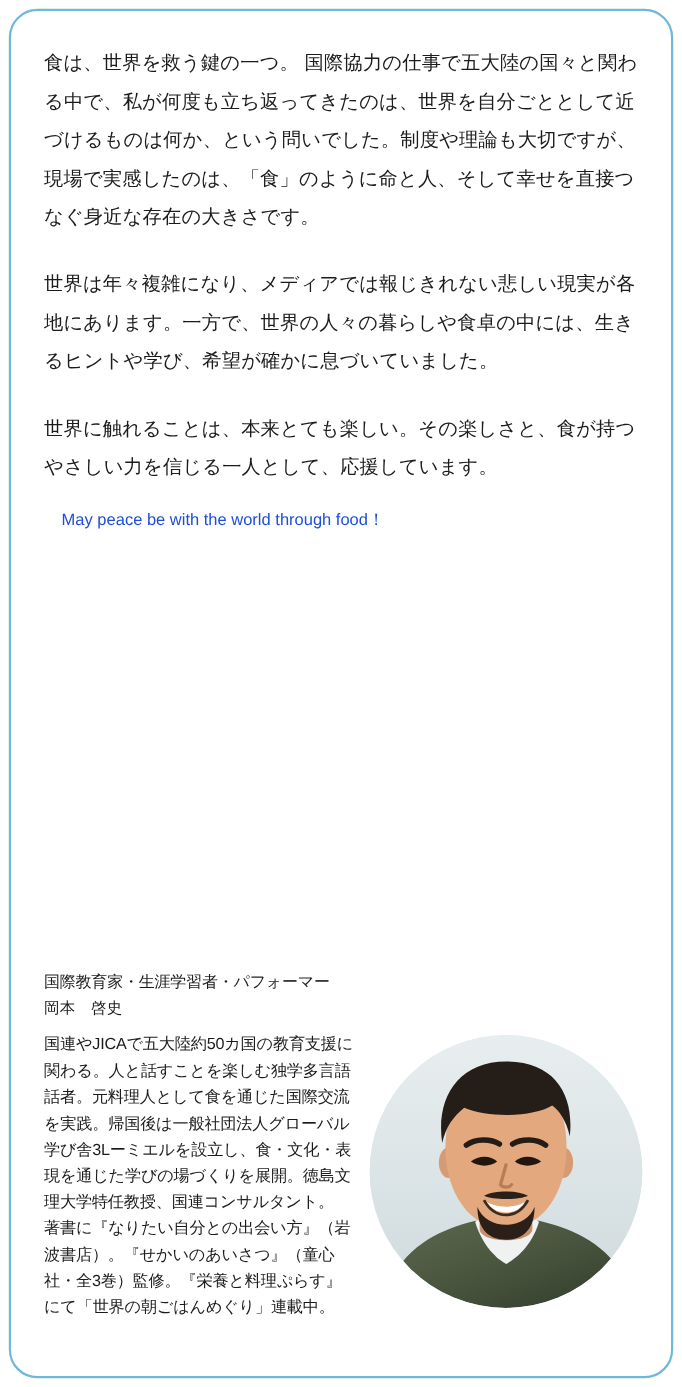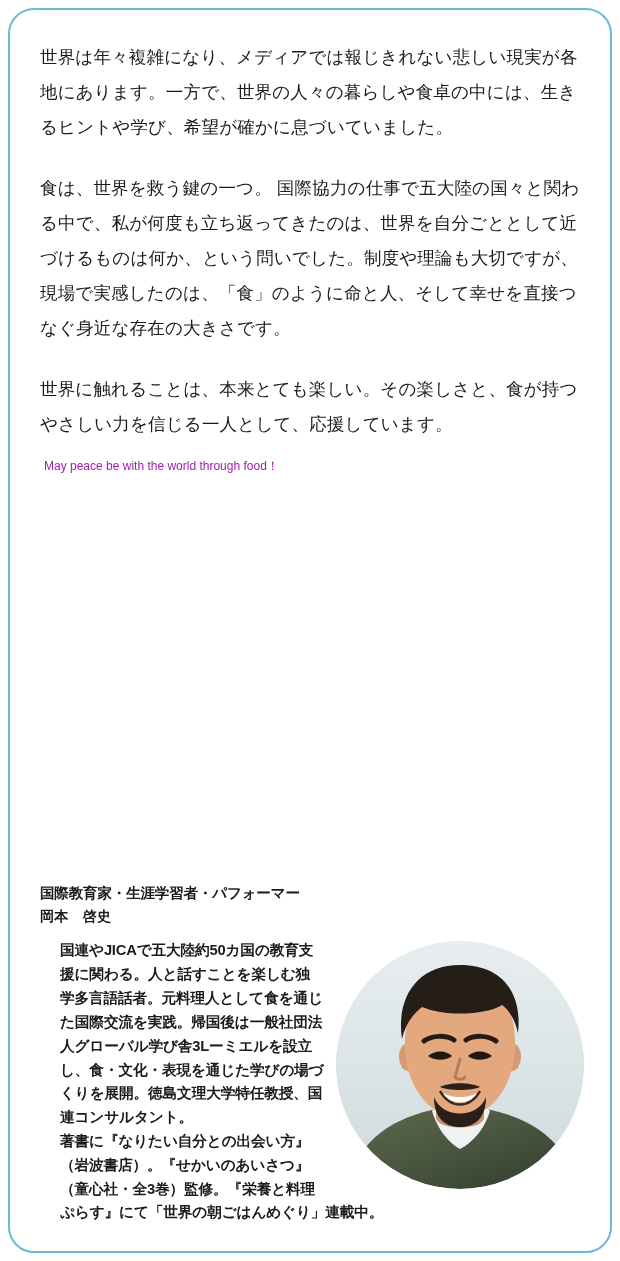--- a/index.html
+++ b/index.html
@@ -40,50 +40,48 @@
     color: #1b1b1b;
     text-align: left;
   }
   .para:last-of-type {
     margin-bottom: 0;
   }
   .para-tight {
     margin-bottom: 12px;
   }
   .latin {
-    font-size: 12px;
+    font-size: 15px;
     line-height: 2.0;
-    margin: 4px;
-    color: #a21caf;
+    margin: 16px;
+    color: #1d4ed8;
   }
   .profile {
     position: absolute;
     left: 30px;
     top: 872px;
     right: 26px;
-    font-weight: bold;
   }
   .prof-role {
     font-size: 14.5px;
     line-height: 1.55;
     color: #1b1b1b;
     letter-spacing: -0.01em;
   }
   .prof-name {
     font-size: 14px;
     line-height: 1.5;
     color: #1b1b1b;
     margin-top: 2px;
     letter-spacing: 0.02em;
   }
   .prof-body {
     position: relative;
     margin-top: 12px;
     min-height: 300px;
-    margin-left: 20px;
   }
   .photo {
     float: right;
     width: 248px;
     height: 248px;
     border-radius: 50%;
     margin-left: 12px;
     margin-top: 2px;
     overflow: hidden;
     background: #dfe7e9;
@@ -98,23 +96,23 @@
     letter-spacing: -0.012em;
     white-space: pre-line;
   }
 </style>
 </head>
 <body>
 
 <div class="card">
 
   <div class="content">
-    <p class="para">世界は年々複雑になり、メディアでは報じきれない悲しい現実が各地にあります。一方で、世界の人々の暮らしや食卓の中には、生きるヒントや学び、希望が確かに息づいていました。</p>
     <p class="para">食は、世界を救う鍵の一つ。
 国際協力の仕事で五大陸の国々と関わる中で、私が何度も立ち返ってきたのは、世界を自分ごととして近づけるものは何か、という問いでした。制度や理論も大切ですが、現場で実感したのは、「食」のように命と人、そして幸せを直接つなぐ身近な存在の大きさです。</p>
+    <p class="para">世界は年々複雑になり、メディアでは報じきれない悲しい現実が各地にあります。一方で、世界の人々の暮らしや食卓の中には、生きるヒントや学び、希望が確かに息づいていました。</p>
     <p class="para para-tight">世界に触れることは、本来とても楽しい。その楽しさと、食が持つやさしい力を信じる一人として、応援しています。</p>
     <p class="latin">May peace be with the world through food！</p>
   </div>
 
   <div class="profile">
     <div class="prof-role">国際教育家・生涯学習者・パフォーマー</div>
     <div class="prof-name">岡本　啓史</div>
 
     <div class="prof-body">
       <div class="photo">

